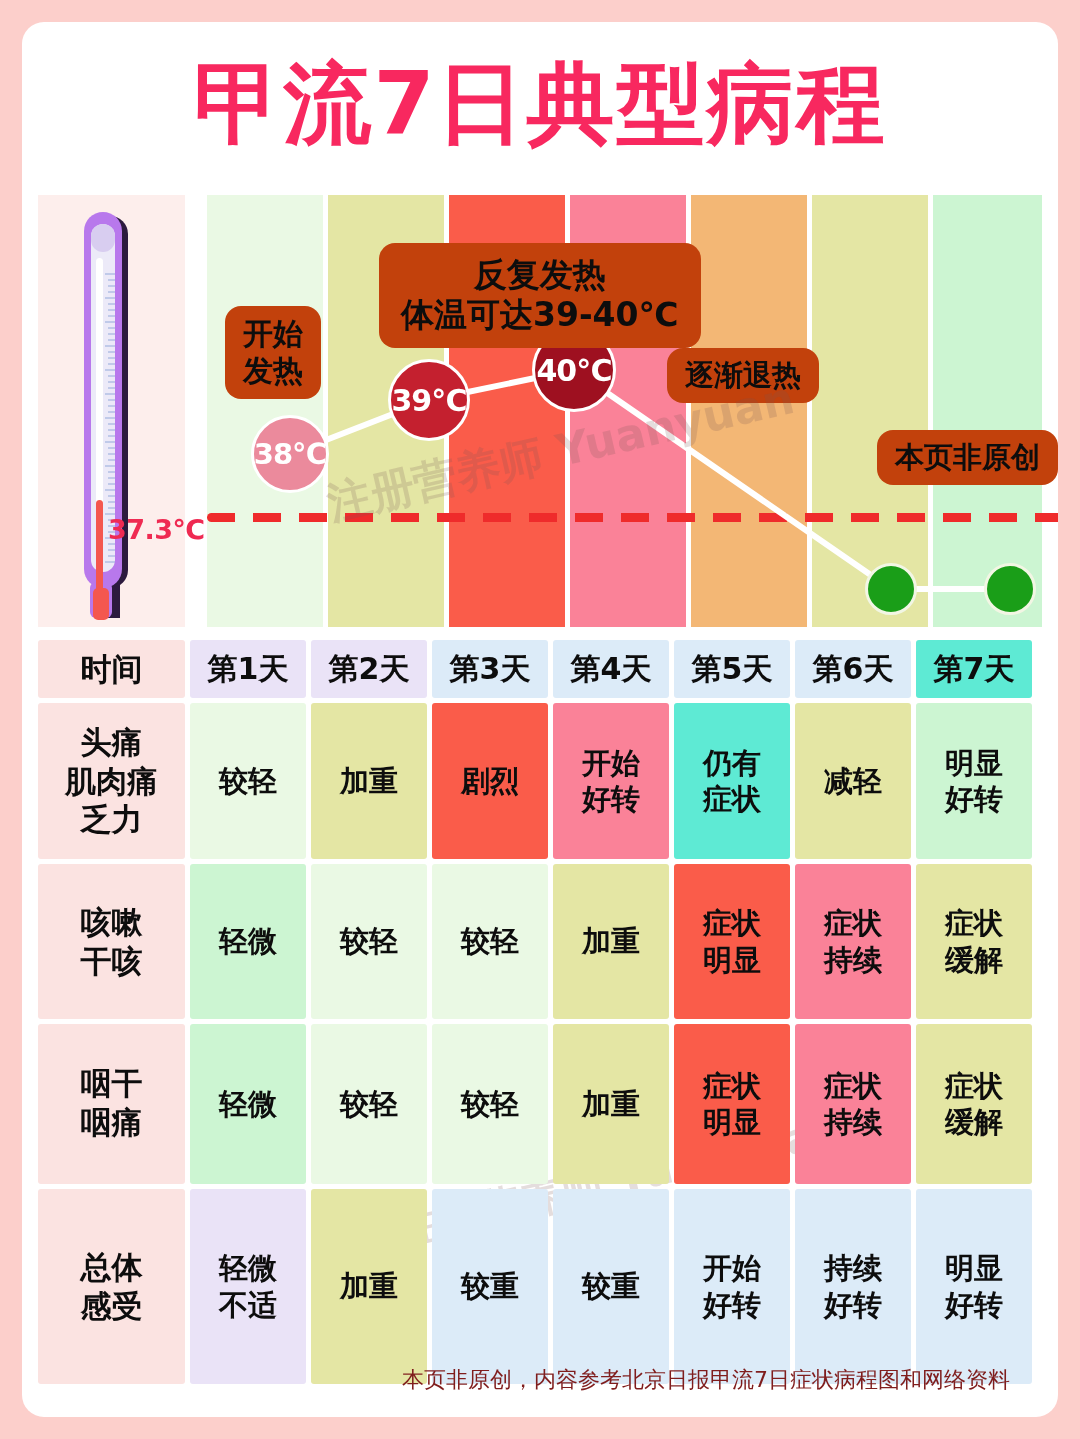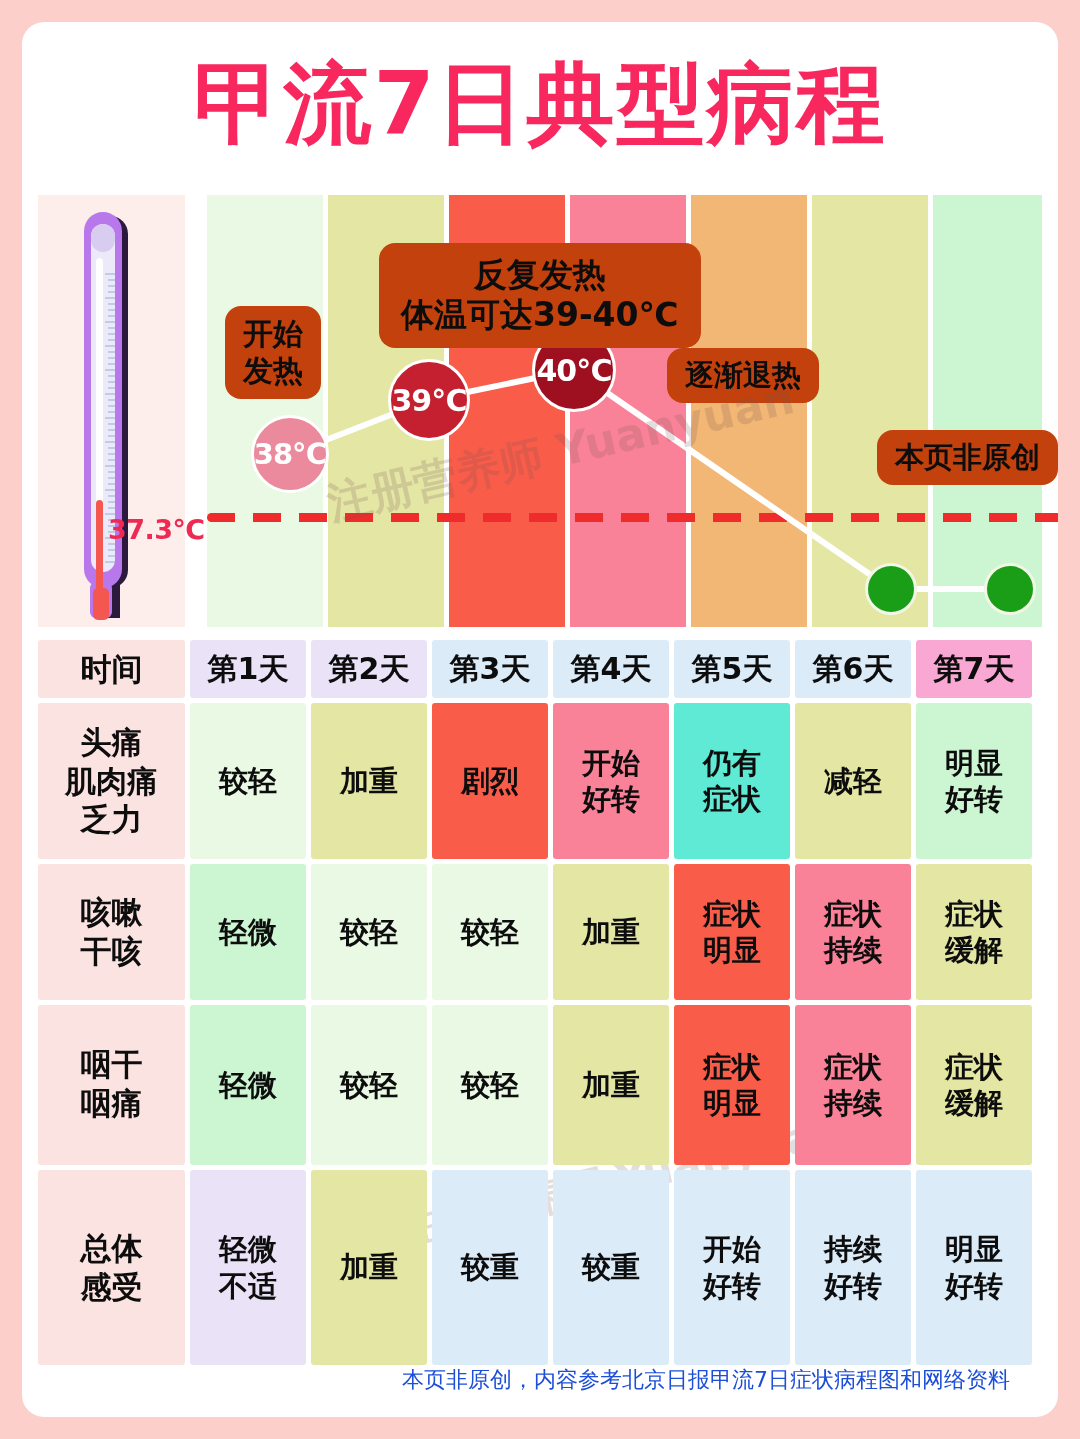--- a/index.html
+++ b/index.html
@@ -134,35 +134,35 @@
     margin-right: 5px;
     border-radius: 3px;
   }
   .cell:last-child { margin-right: 0; }
   .c-head { width: 147px; background: #fbe3e1; font-size: 31px; }
   .c-day  { width: 116px; font-size: 30px; }
   .c-val  { width: 116px; font-size: 29px; font-weight: 700; }
 
   .r-head { height: 58px; }
   .r-1 { height: 156px; }
-  .r-2 { height: 136px; }
+  .r-2 { height: 155px; }
   .r-3 { height: 160px; font-family: Liberation Serif, serif; }
   .r-4 { height: 195px; }
 
   .r-head .c-head, .r-1 .c-head, .r-2 .c-head, .r-3 .c-head, .r-4 .c-head { font-weight: 900; }
 
   
   .footer {
     position: absolute;
     left: 0; bottom: 22px;
     width: 1004px;
     padding-right: 16px;
     text-align: right;
     font-size: 22px;
-    color: #1d4ed8;
+    color: #7f1d1d;
   }
 
   
   .wm {
     position: absolute;
     color: rgba(120, 86, 86, 0.20);
     font-size: 40px;
     font-weight: 600;
     transform: rotate(-13deg);
     white-space: nowrap;
@@ -281,21 +281,21 @@
   <div class="table">
 
     <div class="trow r-head">
       <div class="cell c-head">时间</div>
       <div class="cell c-day" style="background:#eae3f7;">第1天</div>
       <div class="cell c-day" style="background:#eae3f7;">第2天</div>
       <div class="cell c-day" style="background:#dcebf8;">第3天</div>
       <div class="cell c-day" style="background:#dcebf8;">第4天</div>
       <div class="cell c-day" style="background:#dcebf8;">第5天</div>
       <div class="cell c-day" style="background:#dcebf8;">第6天</div>
-      <div class="cell c-day" style="background:#f9a8d4;">第7天</div>
+      <div class="cell c-day" style="background:#5eead4;">第7天</div>
     </div>
 
     <div class="trow r-1">
       <div class="cell c-head">头痛
 肌肉痛
 乏力</div>
       <div class="cell c-val" style="background:#eaf9e4;">较轻</div>
       <div class="cell c-val" style="background:#e4e6a4;">加重</div>
       <div class="cell c-val" style="background:#fa5c4a;">剧烈</div>
       <div class="cell c-val" style="background:#fa8298;">开始

